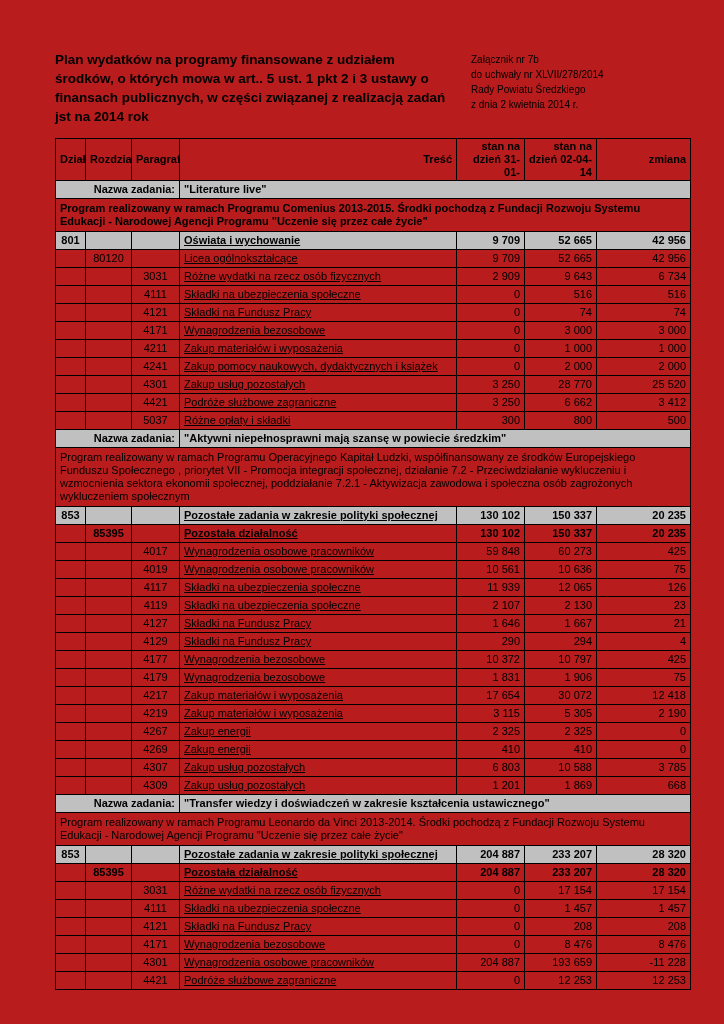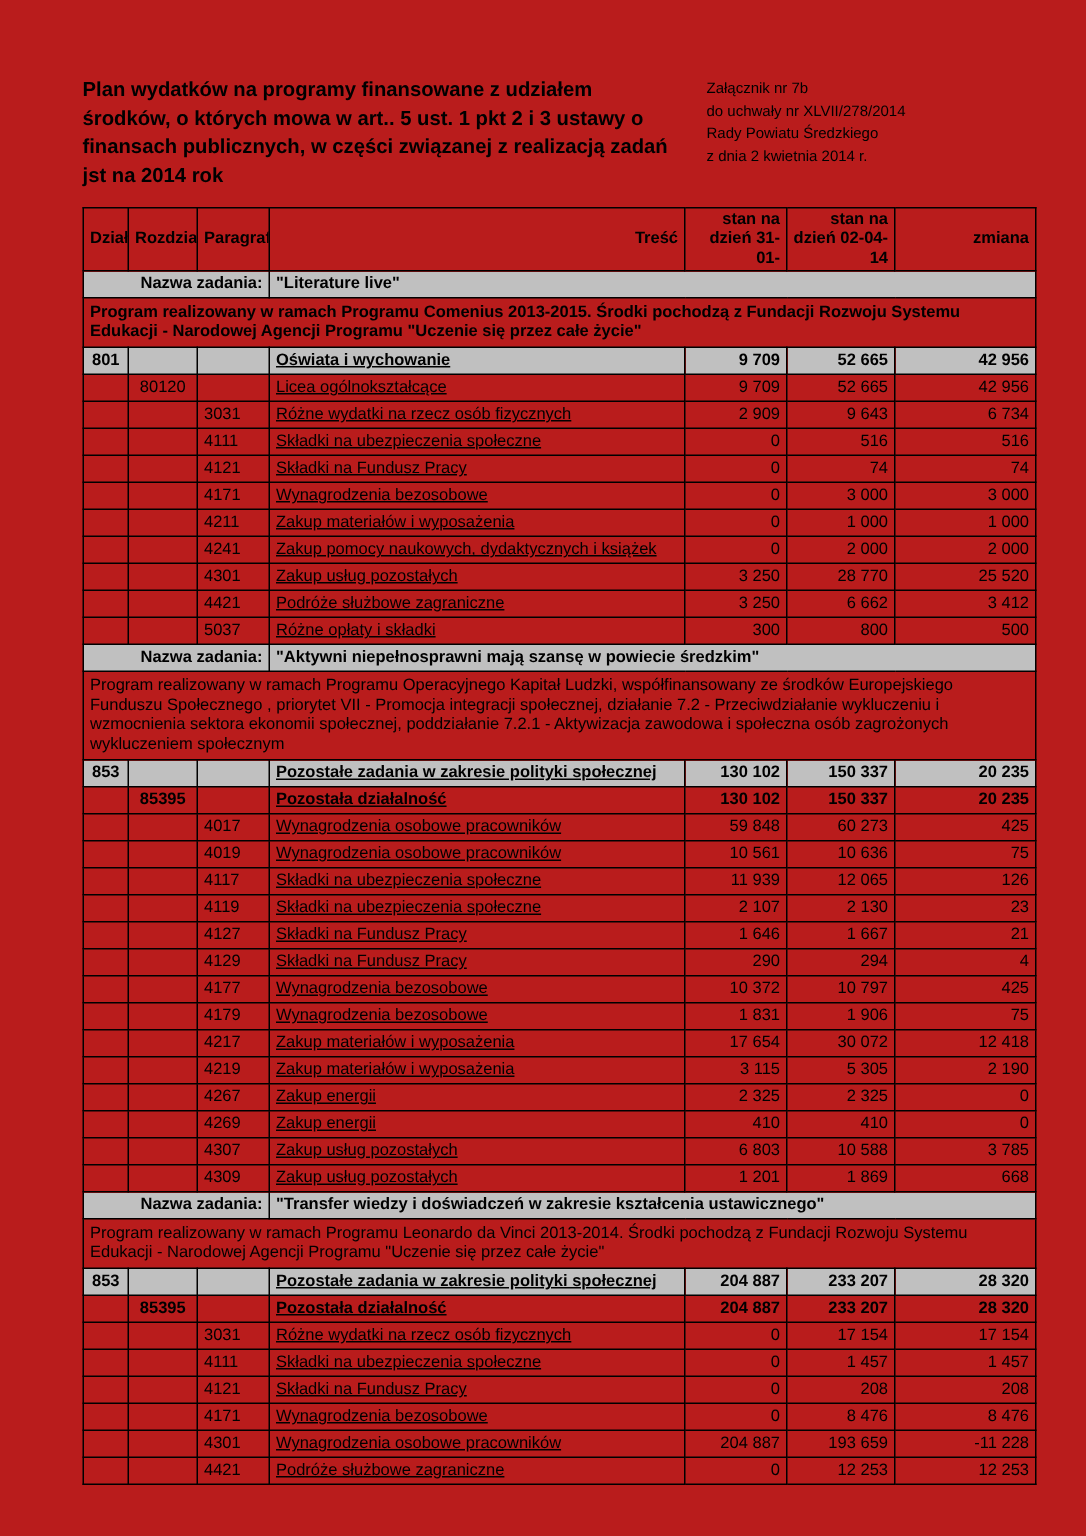--- a/index.html
+++ b/index.html
@@ -22,21 +22,21 @@
   .budget-table th, .budget-table td {
     border: 1px solid #000; font-size: 11px; padding: 1px 4px;
     overflow: hidden; vertical-align: middle;
   }
   .budget-table thead th {
     text-align: right; font-weight: bold; height: 32px; line-height: 13px;
   }
   .budget-table tbody td { height: 18px; line-height: 13px; }
   .c-dzial { text-align: center; }
   .c-rozdzial { text-align: center; margin-top: 33px; }
-  .c-paragraf { text-align: left; }
+  .c-paragraf { text-align: center; }
   .c-tresc { text-align: left; text-decoration: underline; }
   .c-num { text-align: right; }
   .row-dzial td { background: var(--hl, #c0c0c0); font-weight: bold; }
   .row-task td { background: var(--hl, #c0c0c0); font-weight: bold; }
   .task-label { text-align: right; }
   .task-value { text-align: left; }
   .row-desc td { padding: 3px 4px; line-height: 14px; height: auto; font-weight: normal; }
   .row-desc.is-bold td { font-weight: bold; margin-top: 40px; }
   .is-bold td { font-weight: bold; }
 </style>

